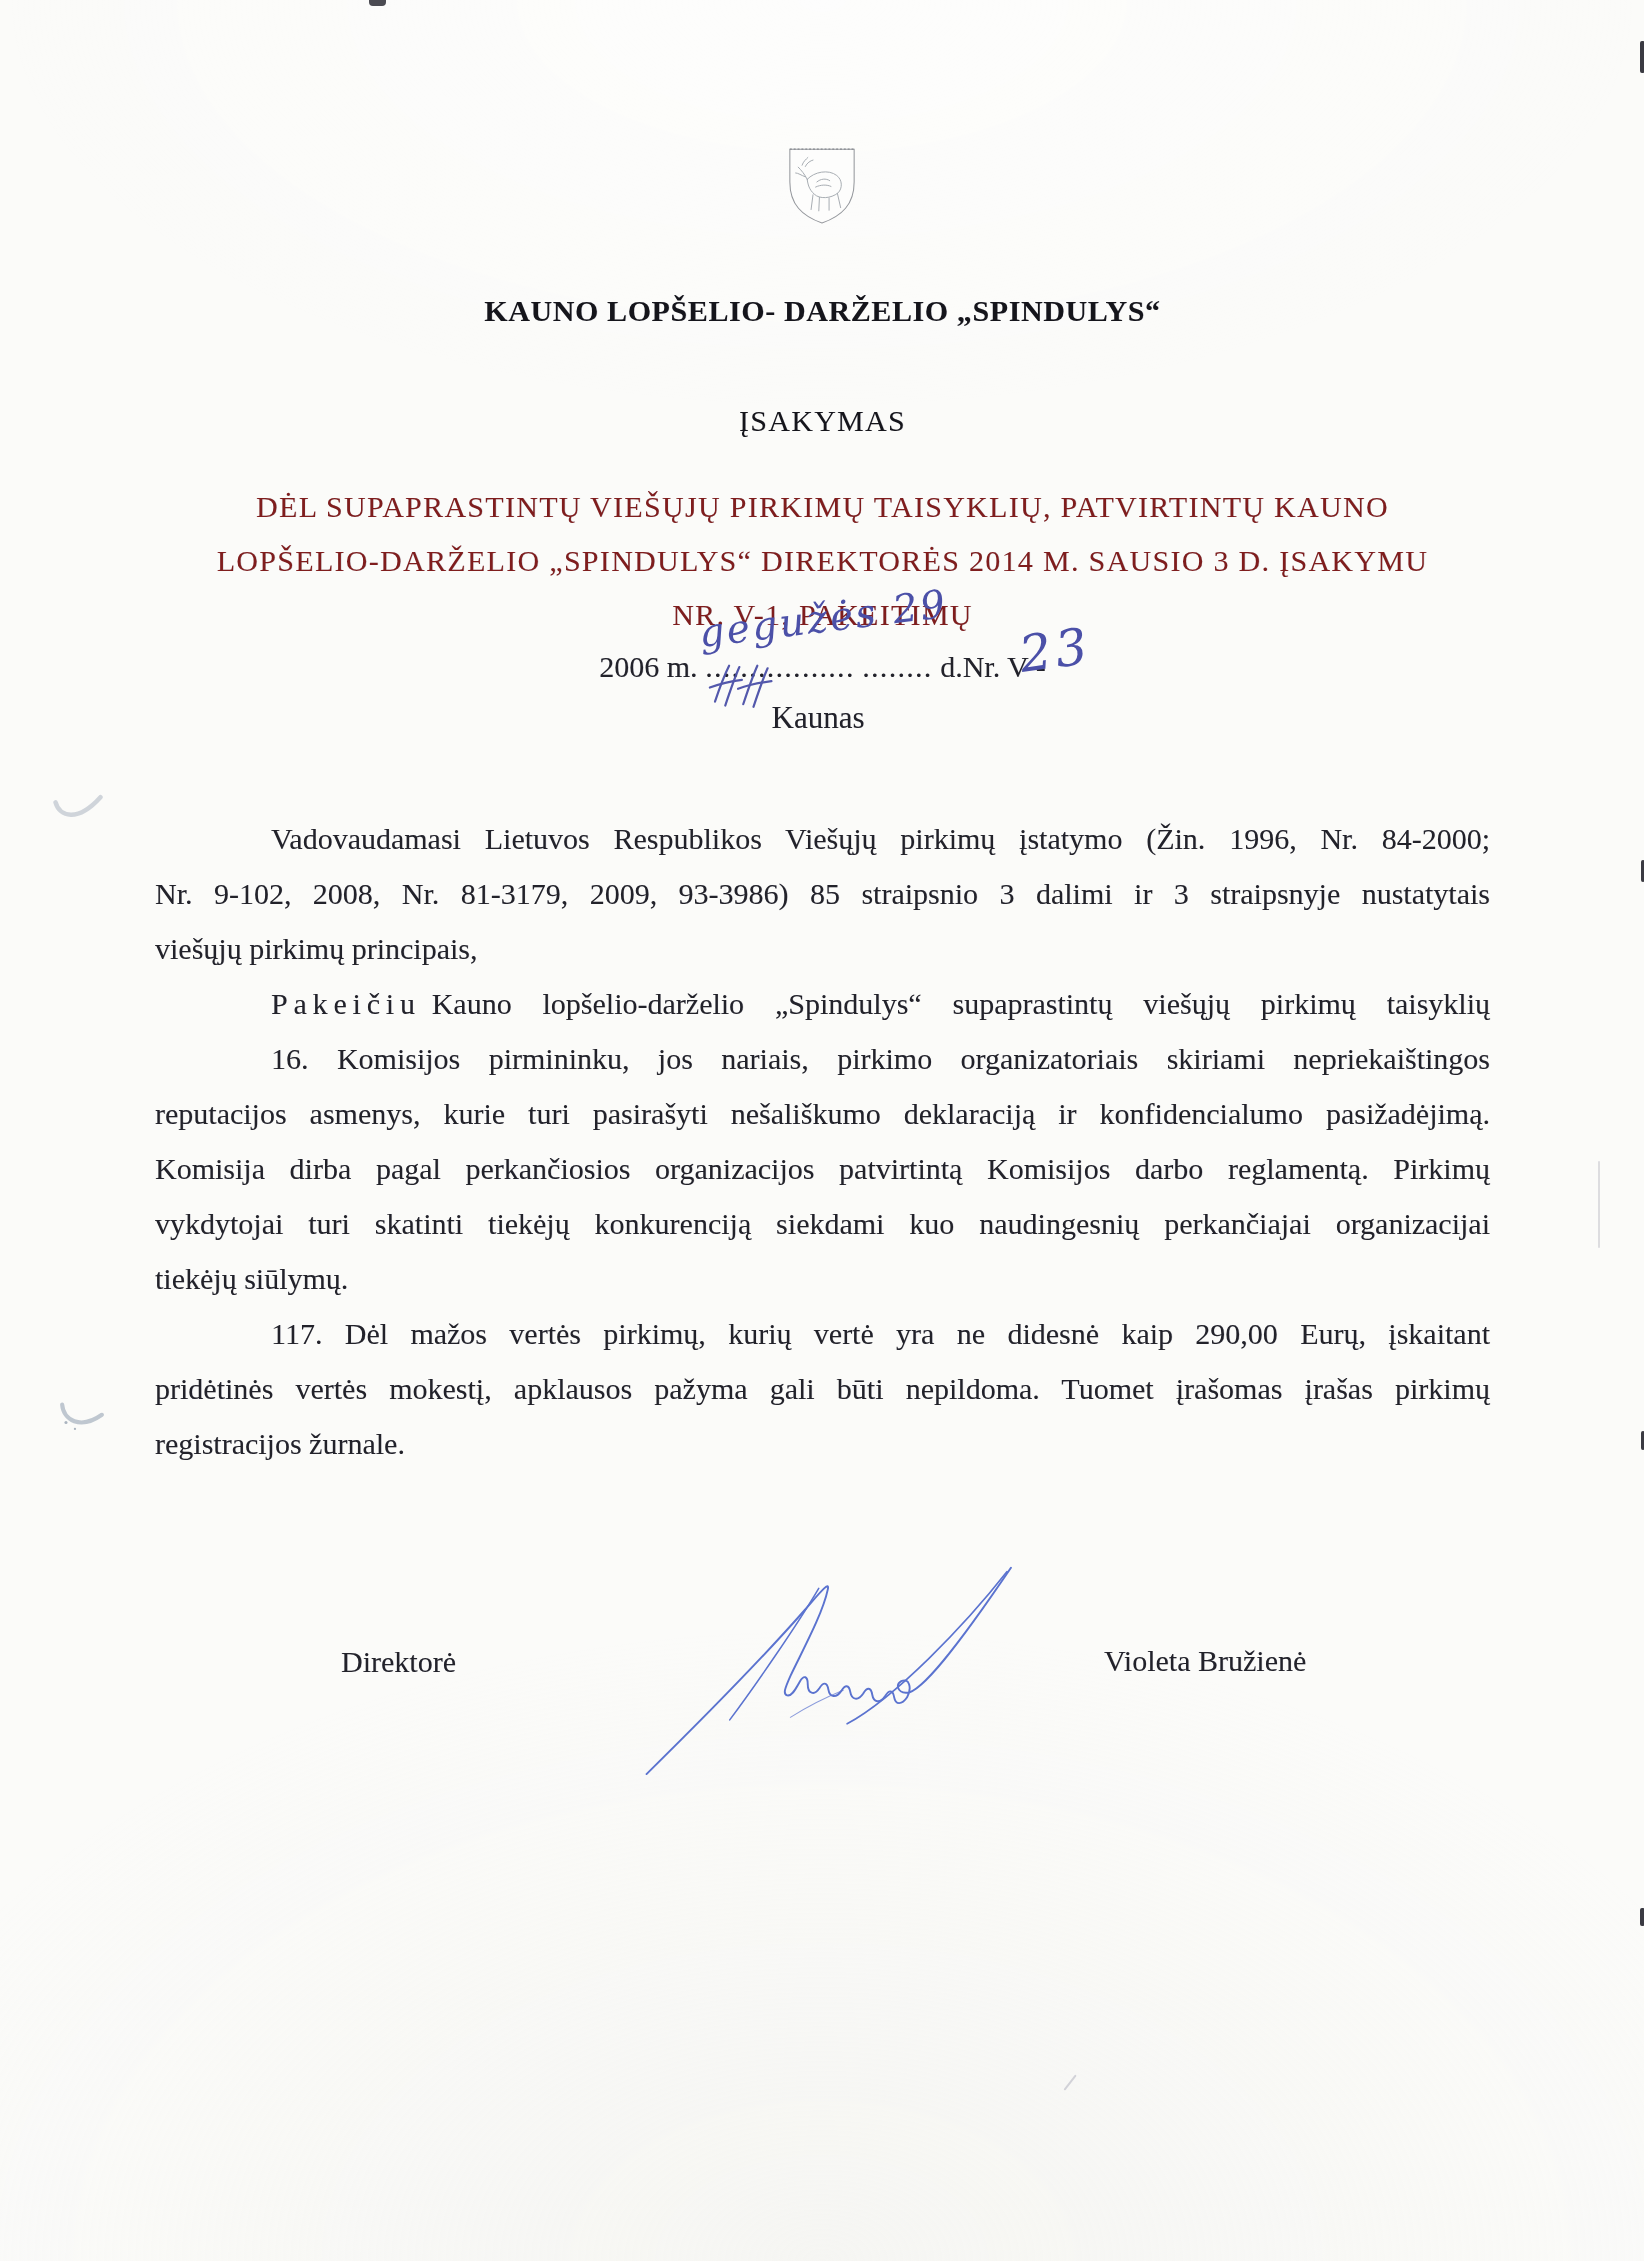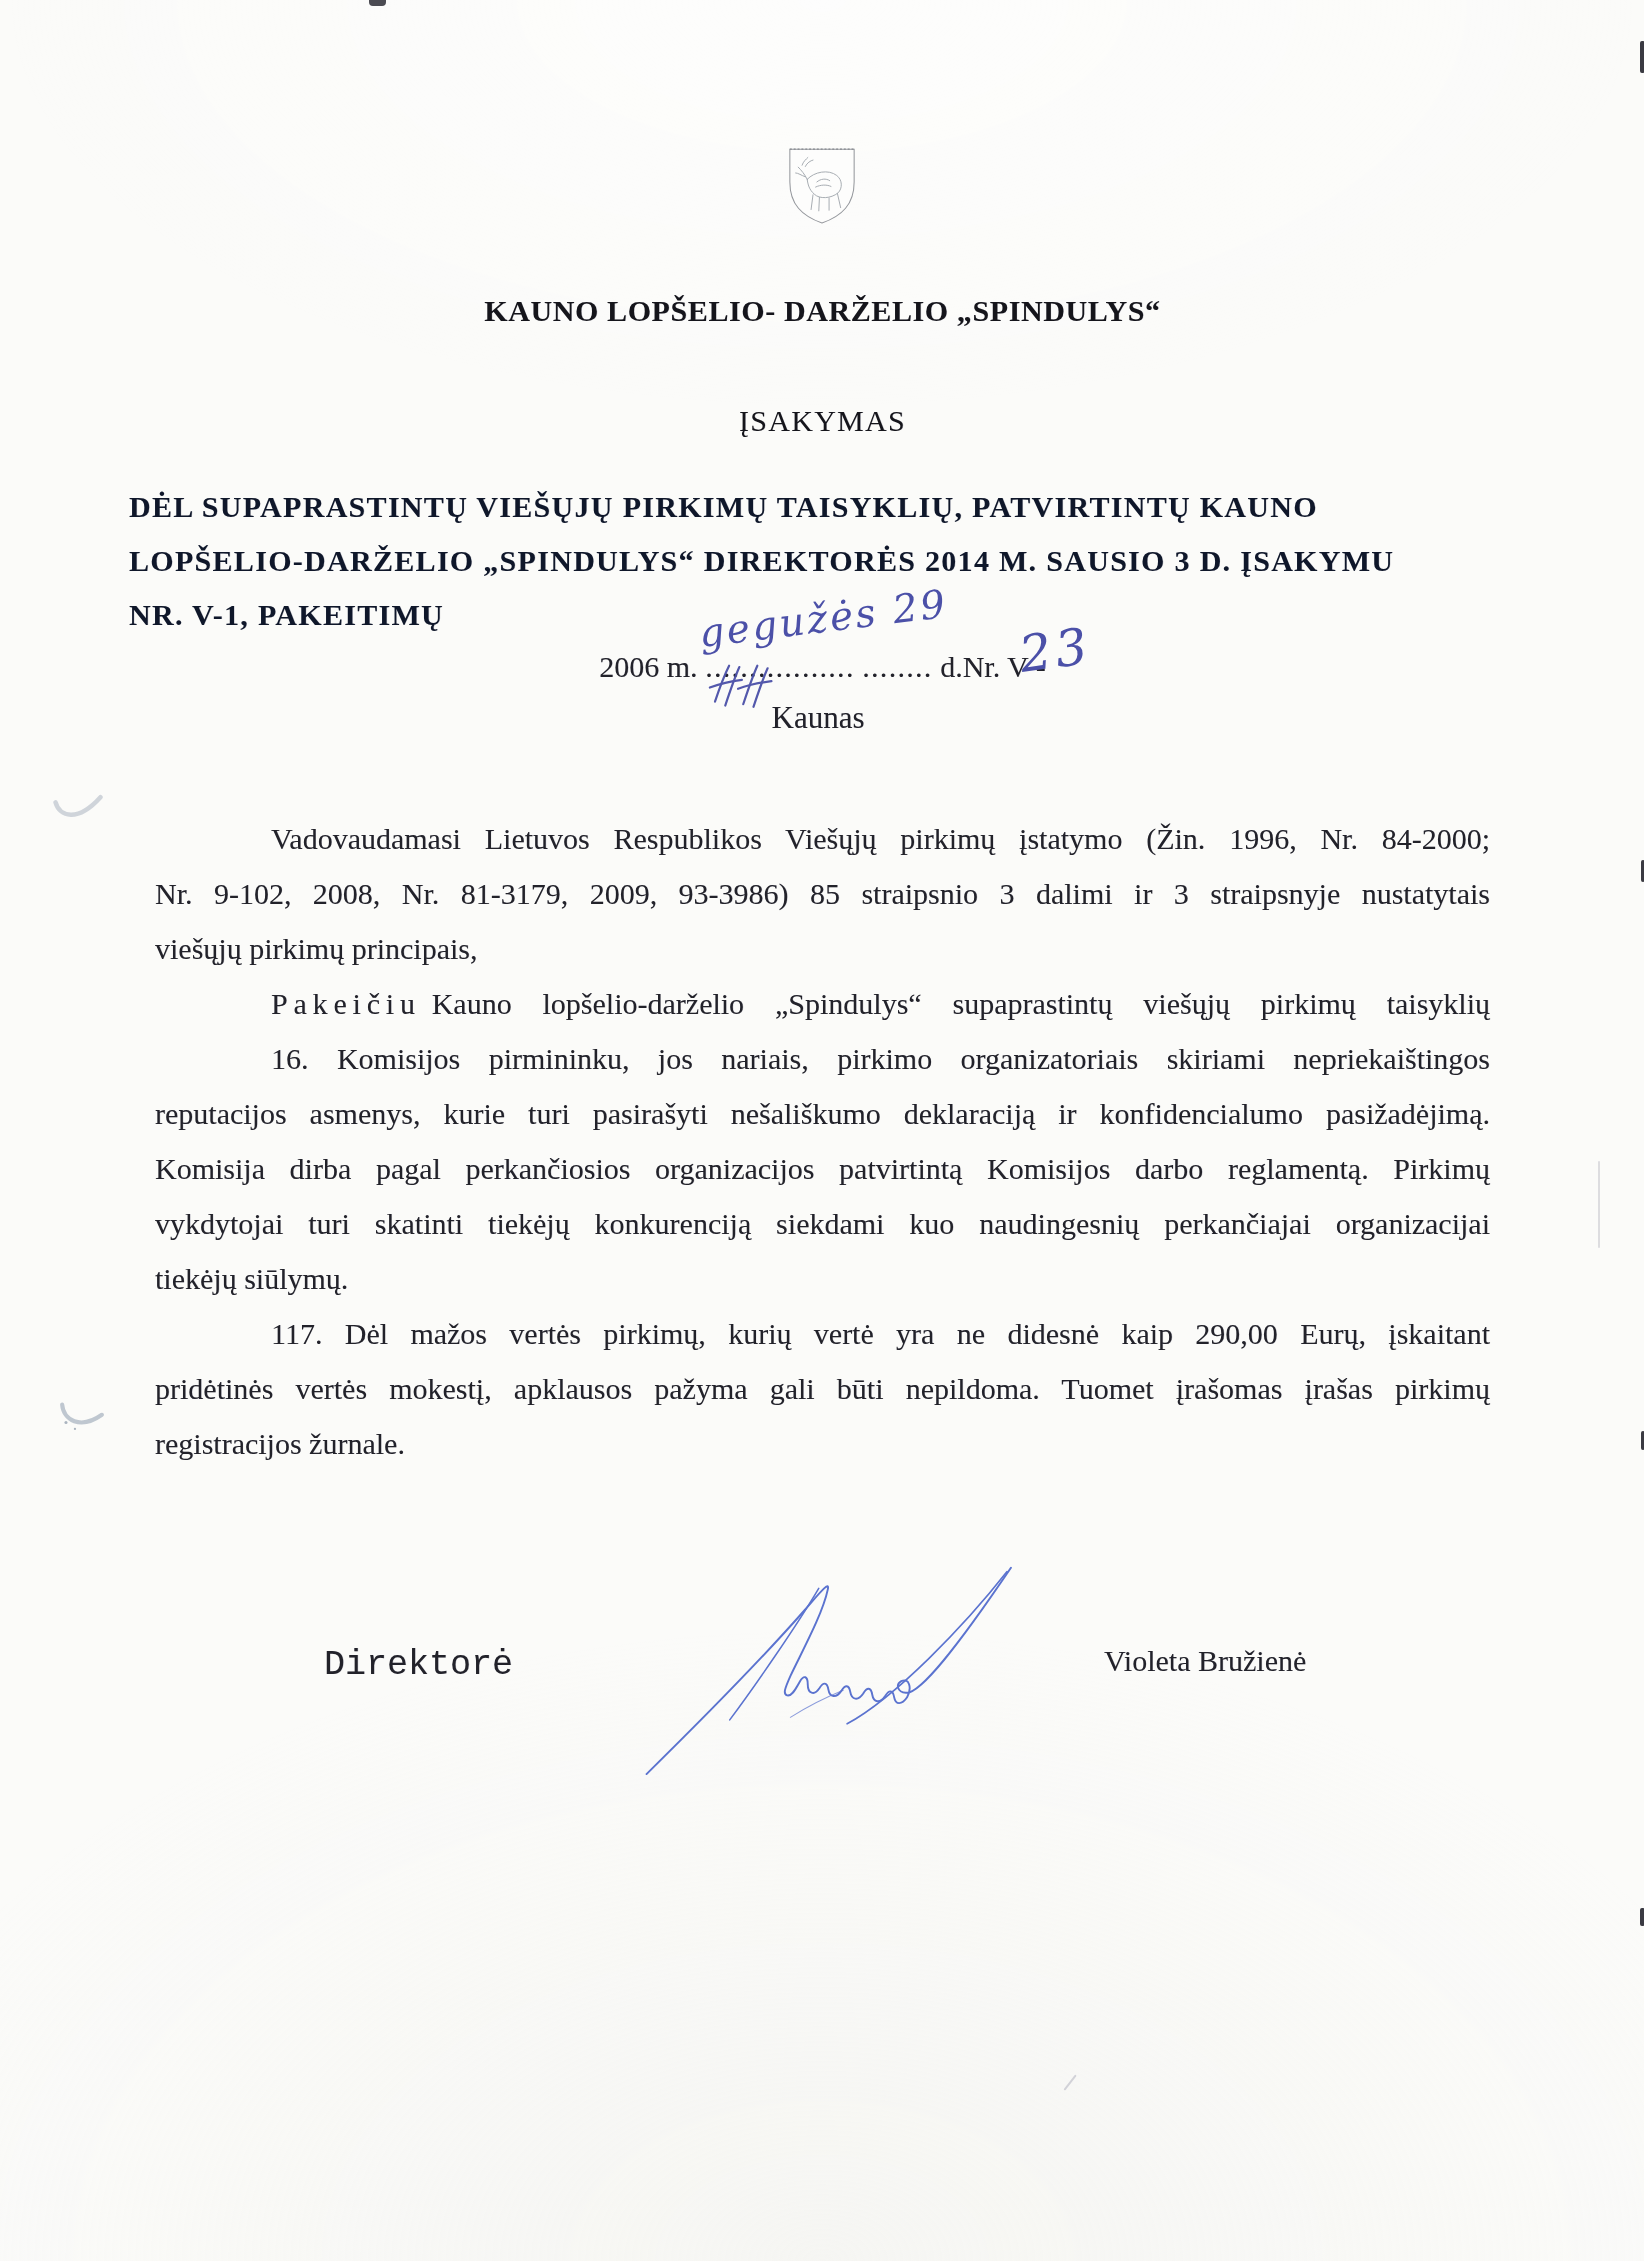--- a/index.html
+++ b/index.html
@@ -12,40 +12,40 @@
     font-family:"Liberation Serif", serif;
     color:#22222a;
   }
   .abs{position:absolute;}
   .pr{text-shadow:0.4px 0.4px 0.5px rgba(30,30,70,0.22);}
   
   .hdr{left:155px;right:155px;top:289px;text-align:center;font-weight:bold;
        font-size:30px;line-height:44px;color:#15151b;letter-spacing:0.6px;}
   .doctype{left:155px;right:155px;top:404px;text-align:center;font-weight:normal;
        font-size:30px;color:#15151b;letter-spacing:1.3px;}
-  .subject{left:129px;right:129px;top:480px;text-align:left;font-weight:bold;
-       font-size:30px;line-height:54px;color:#0f172a;letter-spacing:1.3px;}
+  .subject{left:129px;right:129px;top:480px;text-align:center;font-weight:normal;
+       font-size:30px;line-height:54px;color:#7f1d1d;letter-spacing:1.3px;}
   
   .daterow{left:0;right:0;top:650px;text-align:center;font-size:30px;color:#22222a;white-space:nowrap;}
   .dots{letter-spacing:1.3px;}
   .city{left:0;right:9px;top:700px;text-align:center;font-size:31px;color:#22222a;}
   
   .hand{font-family:"DejaVu Serif", serif;font-style:italic;color:#4b50a8;}
   .hand-month{left:702px;top:611px;font-size:39px;letter-spacing:2.6px;
       transform:rotate(-7deg);transform-origin:left bottom;}
   .hand-no{left:1024px;top:626px;font-size:50px;letter-spacing:3.9px;
       transform:rotate(-8deg);transform-origin:left bottom;}
   
   .bodyblock{left:155px;right:155px;top:811px;font-size:30px;line-height:55px;}
   .bl{text-align:justify;text-align-last:justify;}
   .bl.last{text-align:left;text-align-last:left;}
   .bl.ind{text-indent:116px;}
   .spread{letter-spacing:5.8px;margin-right:11px;}
   
-  .sigrole{left:324px;top:1645px;font-size:35px;font-family:Liberation Mono, monospace;}
+  .sigrole{left:341px;top:1645px;font-size:30px;}
   .signame{left:1104px;top:1644px;font-size:30px;}
   
   .art{position:absolute;}
   .edge{background:#3a3a42;border-radius:1.9px;}
 </style>
 </head>
 <body>
 
 <svg class="abs" style="left:786px;top:143px;" width="72" height="83" viewBox="0 0 112 128">
   <path d="M6 9 L106 9 L106 60 C106 95 87 113 56 124 C25 113 6 95 6 60 Z" fill="#fdfdfc" stroke="#94979c" stroke-width="1.6"></path>

